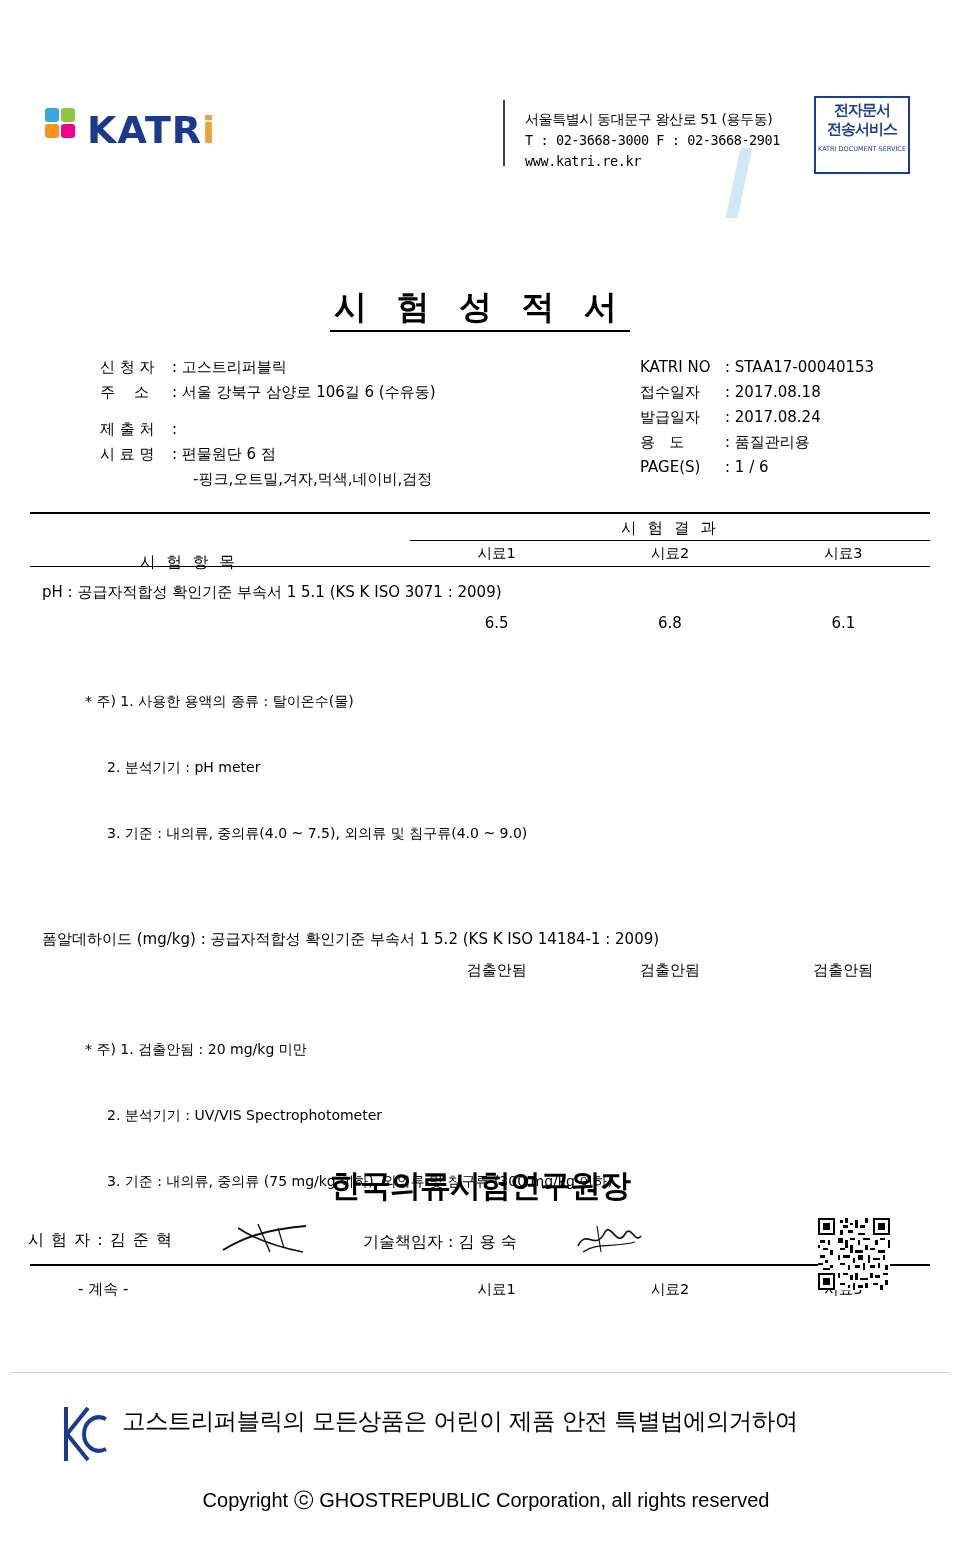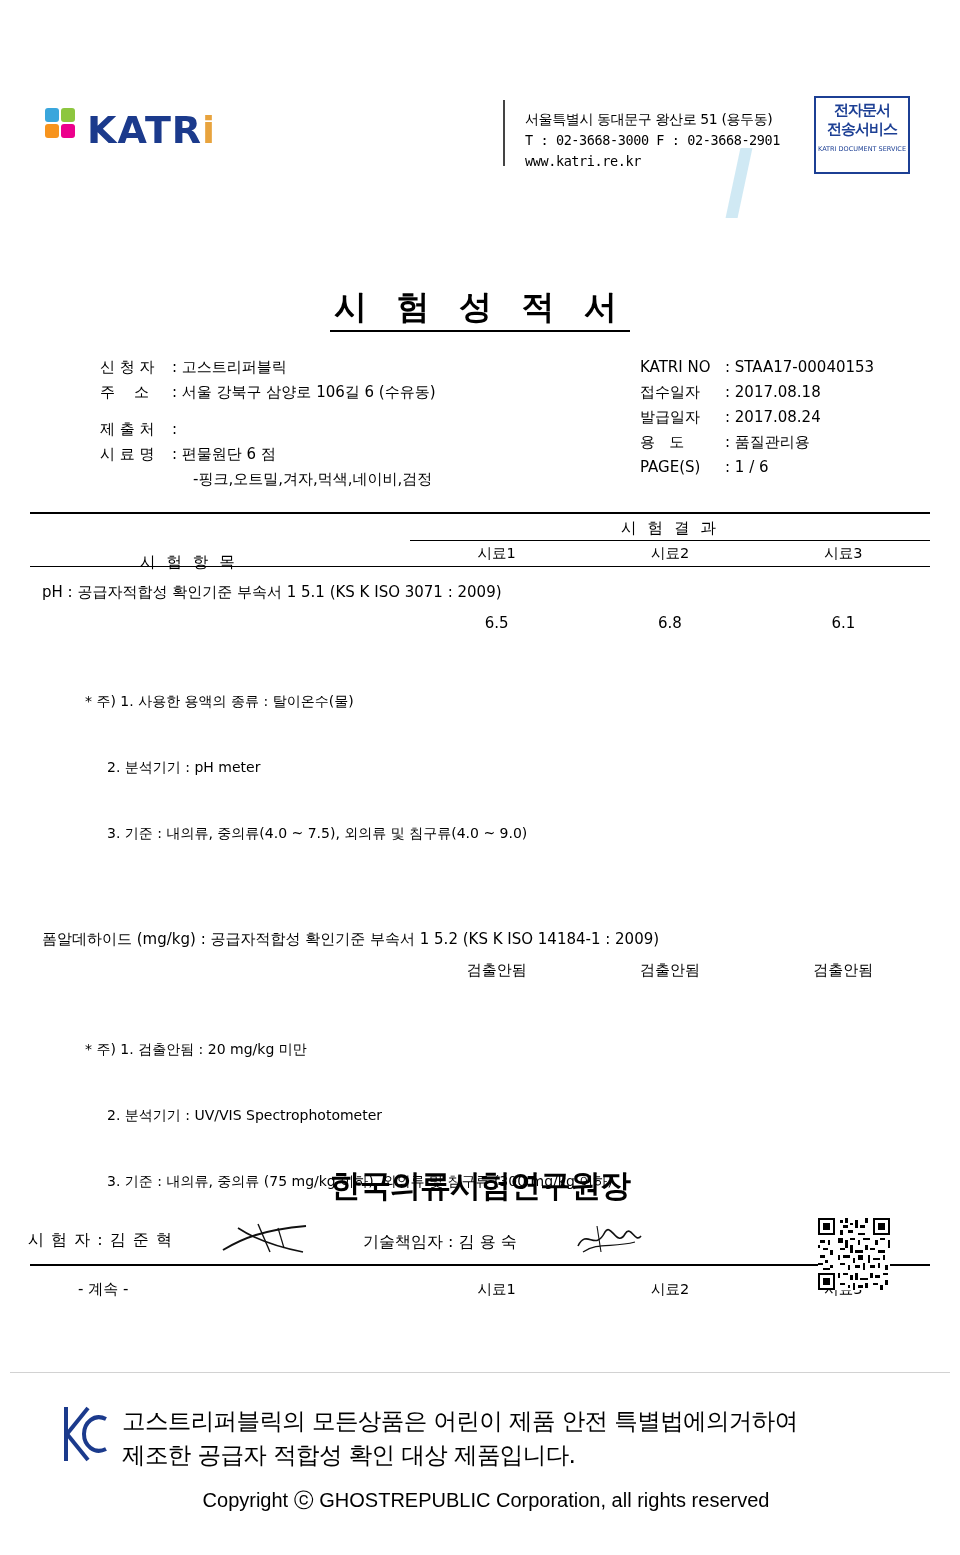--- a/index.html
+++ b/index.html
@@ -527,17 +527,16 @@
 
   <div class="footer-sep"></div>
   <svg class="kc-logo" viewBox="0 0 50 62">
     <path d="M8 4 L8 58" stroke="#1b3a8c" stroke-width="4" fill="none"></path>
     <path d="M9 31 L30 5" stroke="#1b3a8c" stroke-width="4" fill="none"></path>
     <path d="M9 31 L30 57" stroke="#1b3a8c" stroke-width="4" fill="none"></path>
     <path d="M48 16 C36 10, 26 20, 26 31 C26 42, 36 52, 48 46" stroke="#1b3a8c" stroke-width="4" fill="none"></path>
   </svg>
   <div class="footer-text">
     <div>고스트리퍼블릭의 모든상품은 어린이 제품 안전 특별법에의거하여</div>
-    <div>제조한 공급자 적합성 확인 대상 제품입니다.</div>
   </div>
   <div class="copyright">Copyright ⓒ GHOSTREPUBLIC Corporation, all rights reserved</div>
 
 </div>
 
 </body></html>

